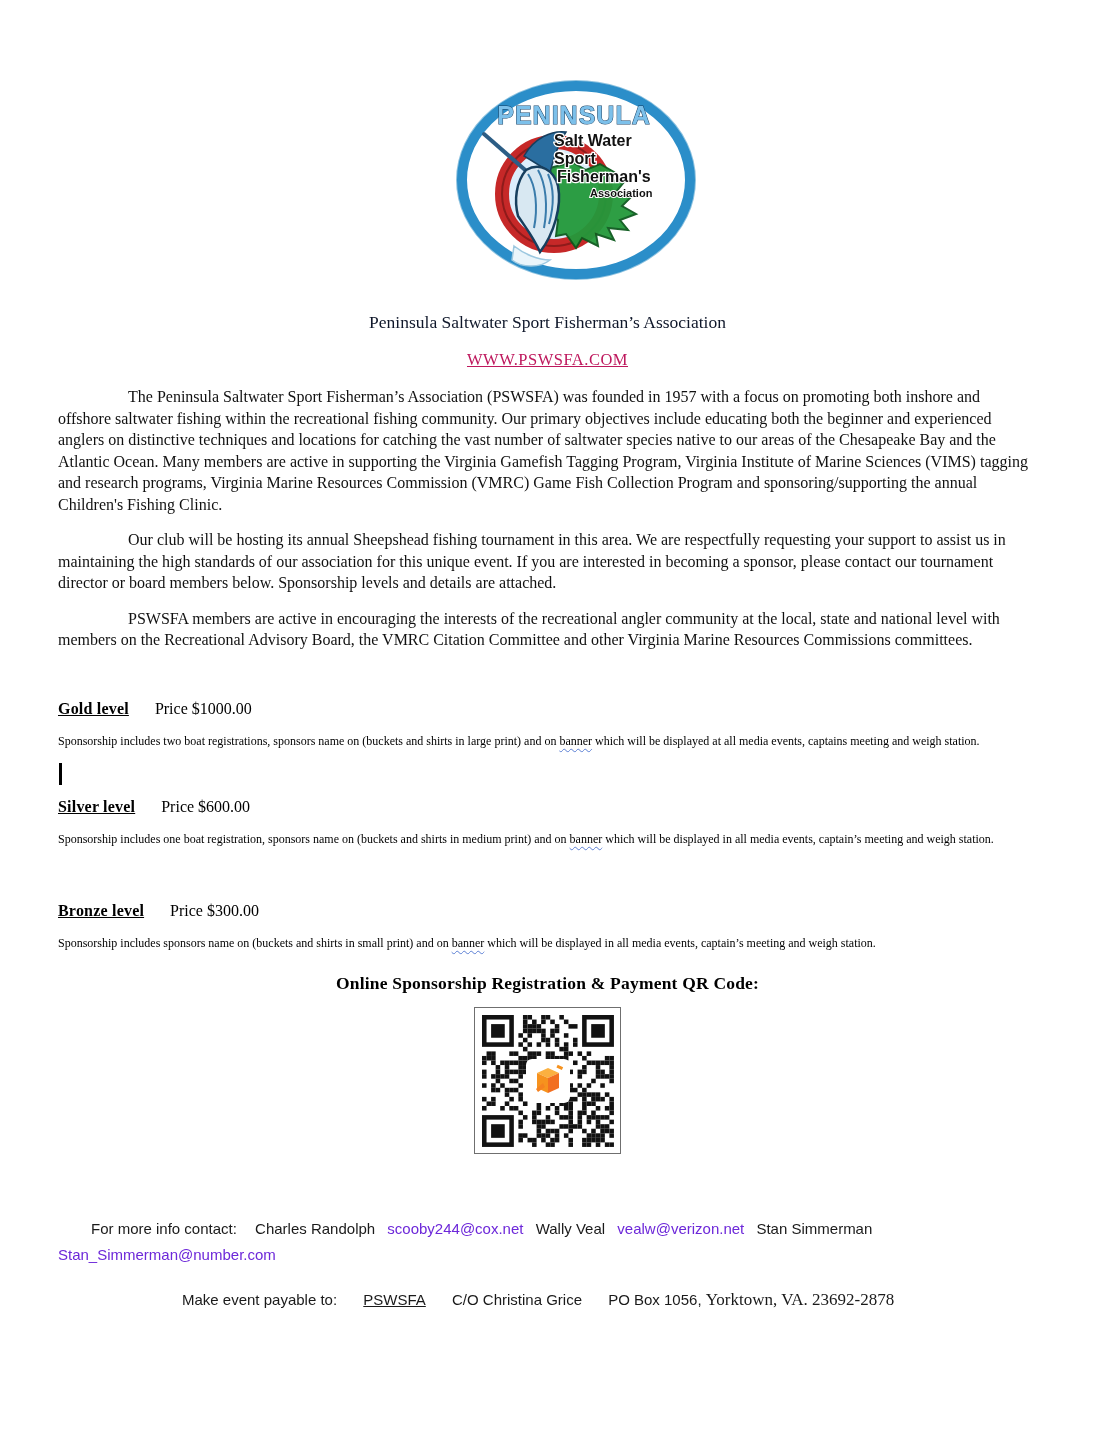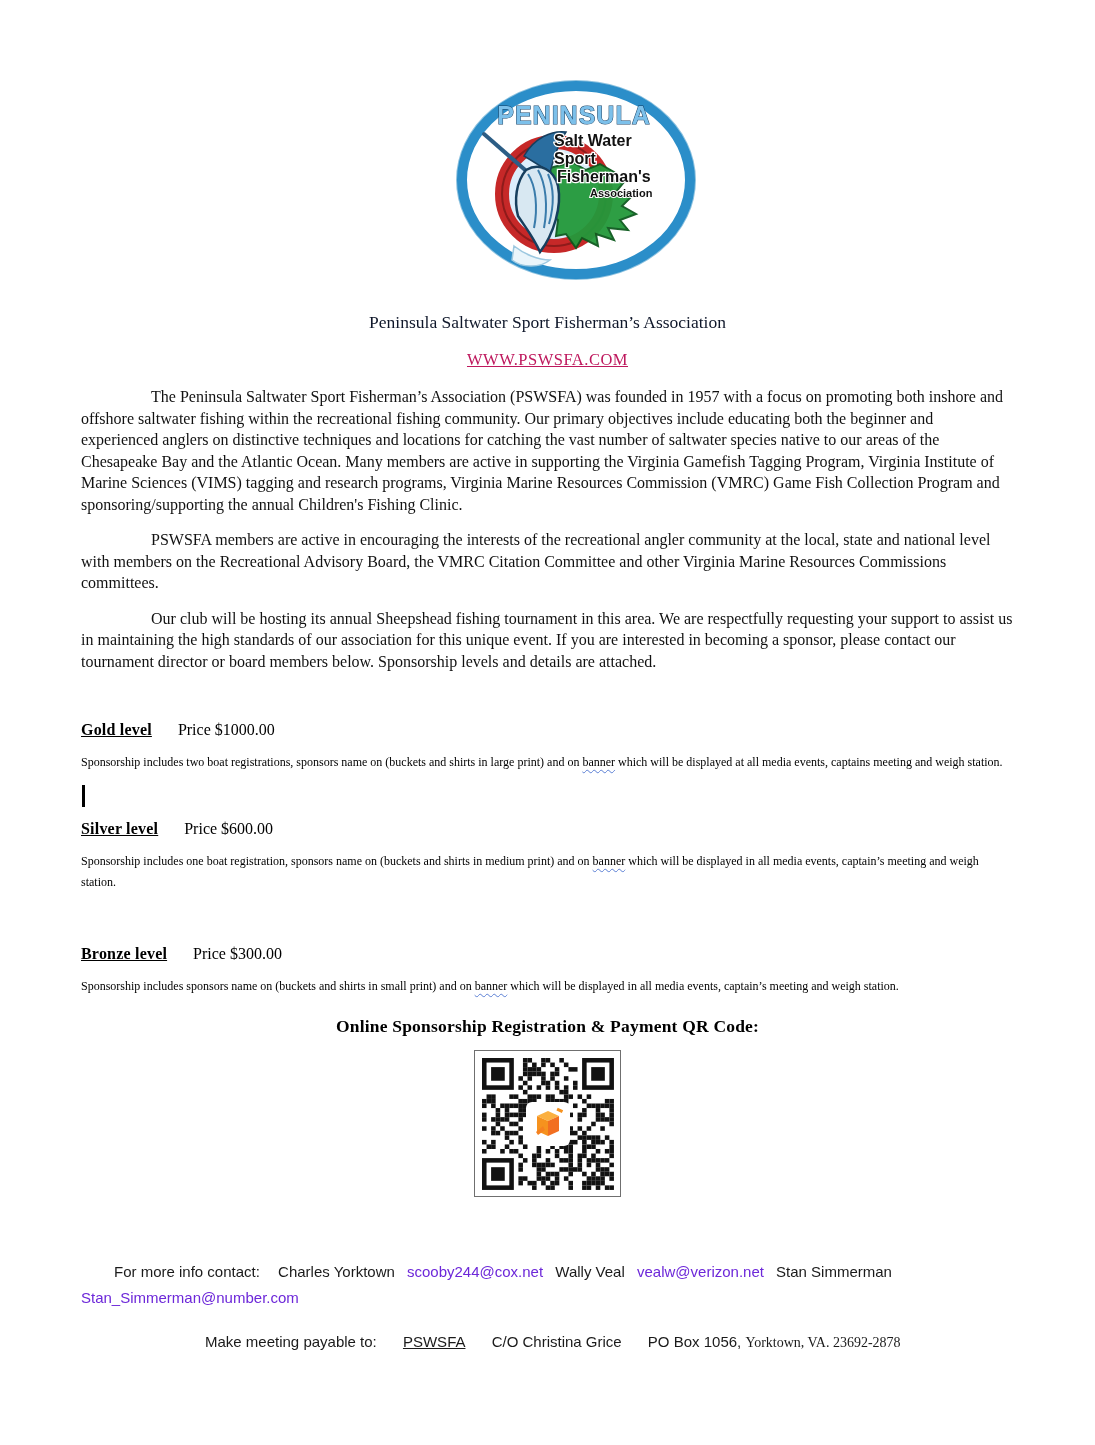--- a/index.html
+++ b/index.html
@@ -6,21 +6,21 @@
   html,body { background:#fff; }
   .page {
     position:relative;
     width:1095px; height:1445px;
     margin:0 auto;
     background:#ffffff;
     font-family:"Liberation Serif", serif;
     color:#000;
     overflow:hidden;
   }
-  .content { padding:0 81px; }
+  .content { padding:0 58px; }
 
   
   .logo-wrap { width:100%; text-align:center; padding-top:78px; }
   .logo-wrap svg { display:inline-block; margin-left:56px; }
 
   
   .doc-title {
     margin-top:26px; text-align:center;
     font-size:17.5px; color:#0f172a;
   }
@@ -85,21 +85,21 @@
     font-size:15px; color:#1a1a1a;
   }
   .contact-line { margin-top:62px; padding-left:33px; line-height:25px; }
   .contact-line .gap-lg { display:inline-block; width:14px; }
   .contact-line .gap-sm { display:inline-block; width:8px; }
   .email { color:#6d28d9; }
   .contact-line2 { padding-left:0; margin-top:1px; }
   .checks-line { margin-top:23px; padding-left:124px; }
   .checks-line .gap { display:inline-block; width:22px; }
   .payee { text-decoration:underline; }
-  .serif-end { font-family:"Liberation Serif", serif; font-size:14px;text-align:center; }
+  .serif-end { font-family:"Liberation Serif", serif; font-size:17px;text-align:center; }
 </style>
 </head>
 <body>
 
 <div class="page">
 
   <div class="logo-wrap">
     <svg width="244" height="204" viewBox="0 0 244 204">
 
       <ellipse cx="122" cy="102" rx="119" ry="99" fill="#ffffff" stroke="#8fc3e0" stroke-width="2"></ellipse>
@@ -129,22 +129,22 @@
   </div>
 
   <div class="doc-title">Peninsula Saltwater Sport Fisherman’s Association</div>
   <div class="website-row">
     <span class="website-link">WWW.PSWSFA.COM</span>
   </div>
 
   <div class="content">
 
     <p class="body indent first">The Peninsula Saltwater Sport Fisherman’s Association (PSWSFA) was founded in 1957 with a focus on promoting both inshore and offshore saltwater fishing within the recreational fishing community. Our primary objectives include educating both the beginner and experienced anglers on distinctive techniques and locations for catching the vast number of saltwater species native to our areas of the Chesapeake Bay and the Atlantic Ocean. Many members are active in supporting the Virginia Gamefish Tagging Program, Virginia Institute of Marine Sciences (VIMS) tagging and research programs, Virginia Marine Resources Commission (VMRC) Game Fish Collection Program and sponsoring/supporting the annual Children's Fishing Clinic.</p>
+    <p class="body indent">Our club will be hosting its annual Sheepshead fishing tournament in this area. We are respectfully requesting your support to assist us in maintaining the high standards of our association for this unique event. If you are interested in becoming a sponsor, please contact our tournament director or board members below. Sponsorship levels and details are attached.</p>
     <p class="body indent">PSWSFA members are active in encouraging the interests of the recreational angler community at the local, state and national level with members on the Recreational Advisory Board, the VMRC Citation Committee and other Virginia Marine Resources Commissions committees.</p>
-    <p class="body indent">Our club will be hosting its annual Sheepshead fishing tournament in this area. We are respectfully requesting your support to assist us in maintaining the high standards of our association for this unique event. If you are interested in becoming a sponsor, please contact our tournament director or board members below. Sponsorship levels and details are attached.</p>
 
     <div class="level-row lv-gold">
       <span class="level-label">Gold level</span><span class="level-price">Price $1000.00</span>
     </div>
     <div class="level-desc"><span>Sponsorship includes two boat registrations, sponsors name on (buckets and shirts in large print) and on </span><span class="squiggle">banner</span><span> which will be displayed at all media events, captains meeting and weigh station.</span></div>
 
     <div class="caret"></div>
 
     <div class="level-row lv-silver">
       <span class="level-label">Silver level</span><span class="level-price">Price $600.00</span>
@@ -448,31 +448,31 @@
           <polygon points="29,10 18,15 18,30 29,25" fill="#f26f21"></polygon>
           <rect x="27" y="3" width="6" height="3" fill="#f6921e" transform="rotate(25 30 4)"></rect>
           <polygon points="6,26 13,20 15,24 8,29" fill="#f58220"></polygon>
         </svg>
       </div>
     </div>
 
     <div class="footer">
       <div class="contact-line">
         <span>For more info contact:</span><span class="gap-lg"></span>
-        <span>Charles Yorktown</span><span class="gap-sm"></span>
+        <span>Charles Randolph</span><span class="gap-sm"></span>
         <span class="email">scooby244@cox.net</span><span class="gap-sm"></span>
         <span>Wally Veal</span><span class="gap-sm"></span>
         <span class="email">vealw@verizon.net</span><span class="gap-sm"></span>
         <span>Stan Simmerman</span>
       </div>
       <div class="contact-line contact-line2">
         <span class="email">Stan_Simmerman@number.com</span>
       </div>
       <div class="checks-line">
-        <span>Make meeting payable to:</span><span class="gap"></span>
+        <span>Make event payable to:</span><span class="gap"></span>
         <span class="payee">PSWSFA</span><span class="gap"></span>
         <span>C/O Christina Grice</span><span class="gap"></span>
         <span>PO Box 1056,</span>
         <span class="serif-end">Yorktown, VA. 23692-2878</span>
       </div>
     </div>
   </div>
 </div>
 
 </body></html>

